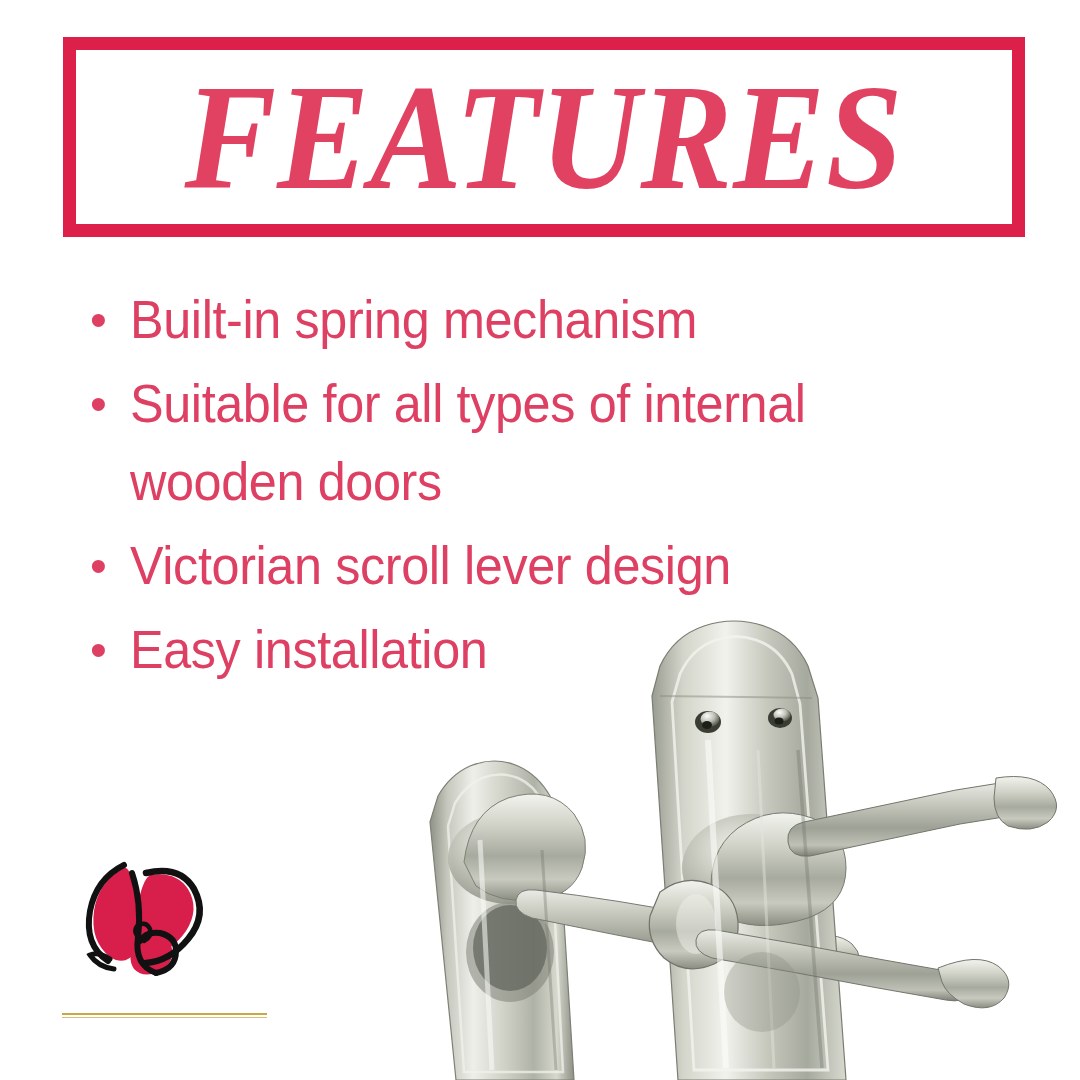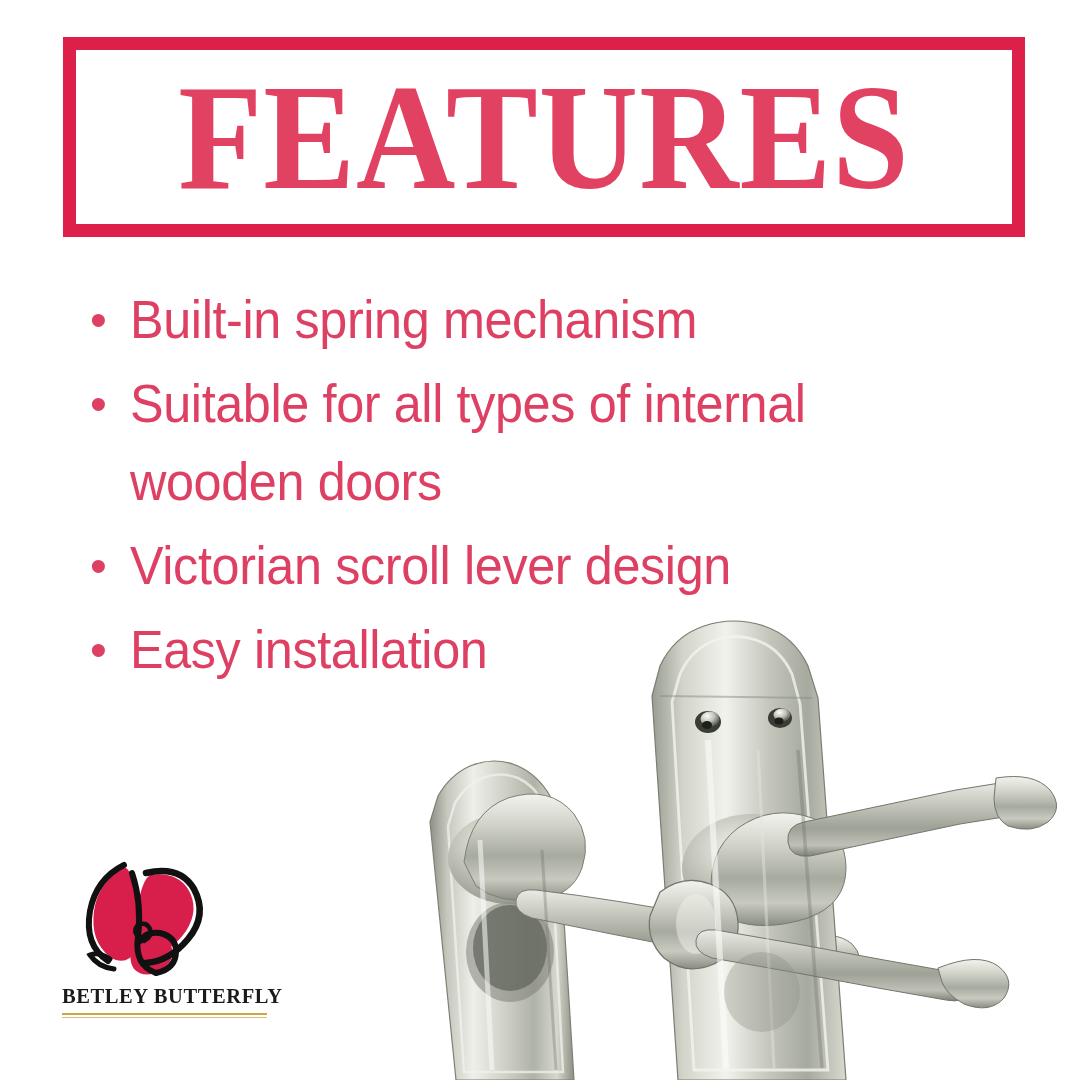--- a/index.html
+++ b/index.html
@@ -19,20 +19,21 @@
   
   #title-box {
     position: absolute;
     left: 63px;
     top: 37px;
     width: 962px;
     height: 200px;
     border: 13px solid #DD2049;
     box-sizing: border-box;
     background: #ffffff;
+    font-style: italic;
   }
   #title-text {
     position: absolute;
     left: 0;
     right: 0;
     top: 50%;
     transform: translateY(-50%);
     text-align: center;
     font-family: "Liberation Serif", "DejaVu Serif", serif;
     font-weight: 700;
@@ -315,21 +316,20 @@
         <path d="M56 28 Q66 58 62 92 Q58 120 80 128" fill="none" stroke="#111111" stroke-width="6" stroke-linecap="round"></path>
 
         <path d="M80 128 Q100 124 100 106 Q100 92 84 88 Q70 86 64 96" fill="none" stroke="#111111" stroke-width="6" stroke-linecap="round"></path>
 
         <path d="M64 94 Q56 86 62 80 Q70 76 74 84 Q76 92 68 96" fill="none" stroke="#111111" stroke-width="4.5" stroke-linecap="round"></path>
 
         <path d="M34 114 Q22 106 14 110 Q22 122 38 124" fill="none" stroke="#111111" stroke-width="5" stroke-linecap="round"></path>
       </svg>
     </div>
 
-    <div id="logo-wordmark">BETLEY BUTTERFLY</div>
 
     <div id="logo-rule">
       <div class="r1"></div>
       <div class="r2"></div>
     </div>
 
   </div>
 
 </div>
 

